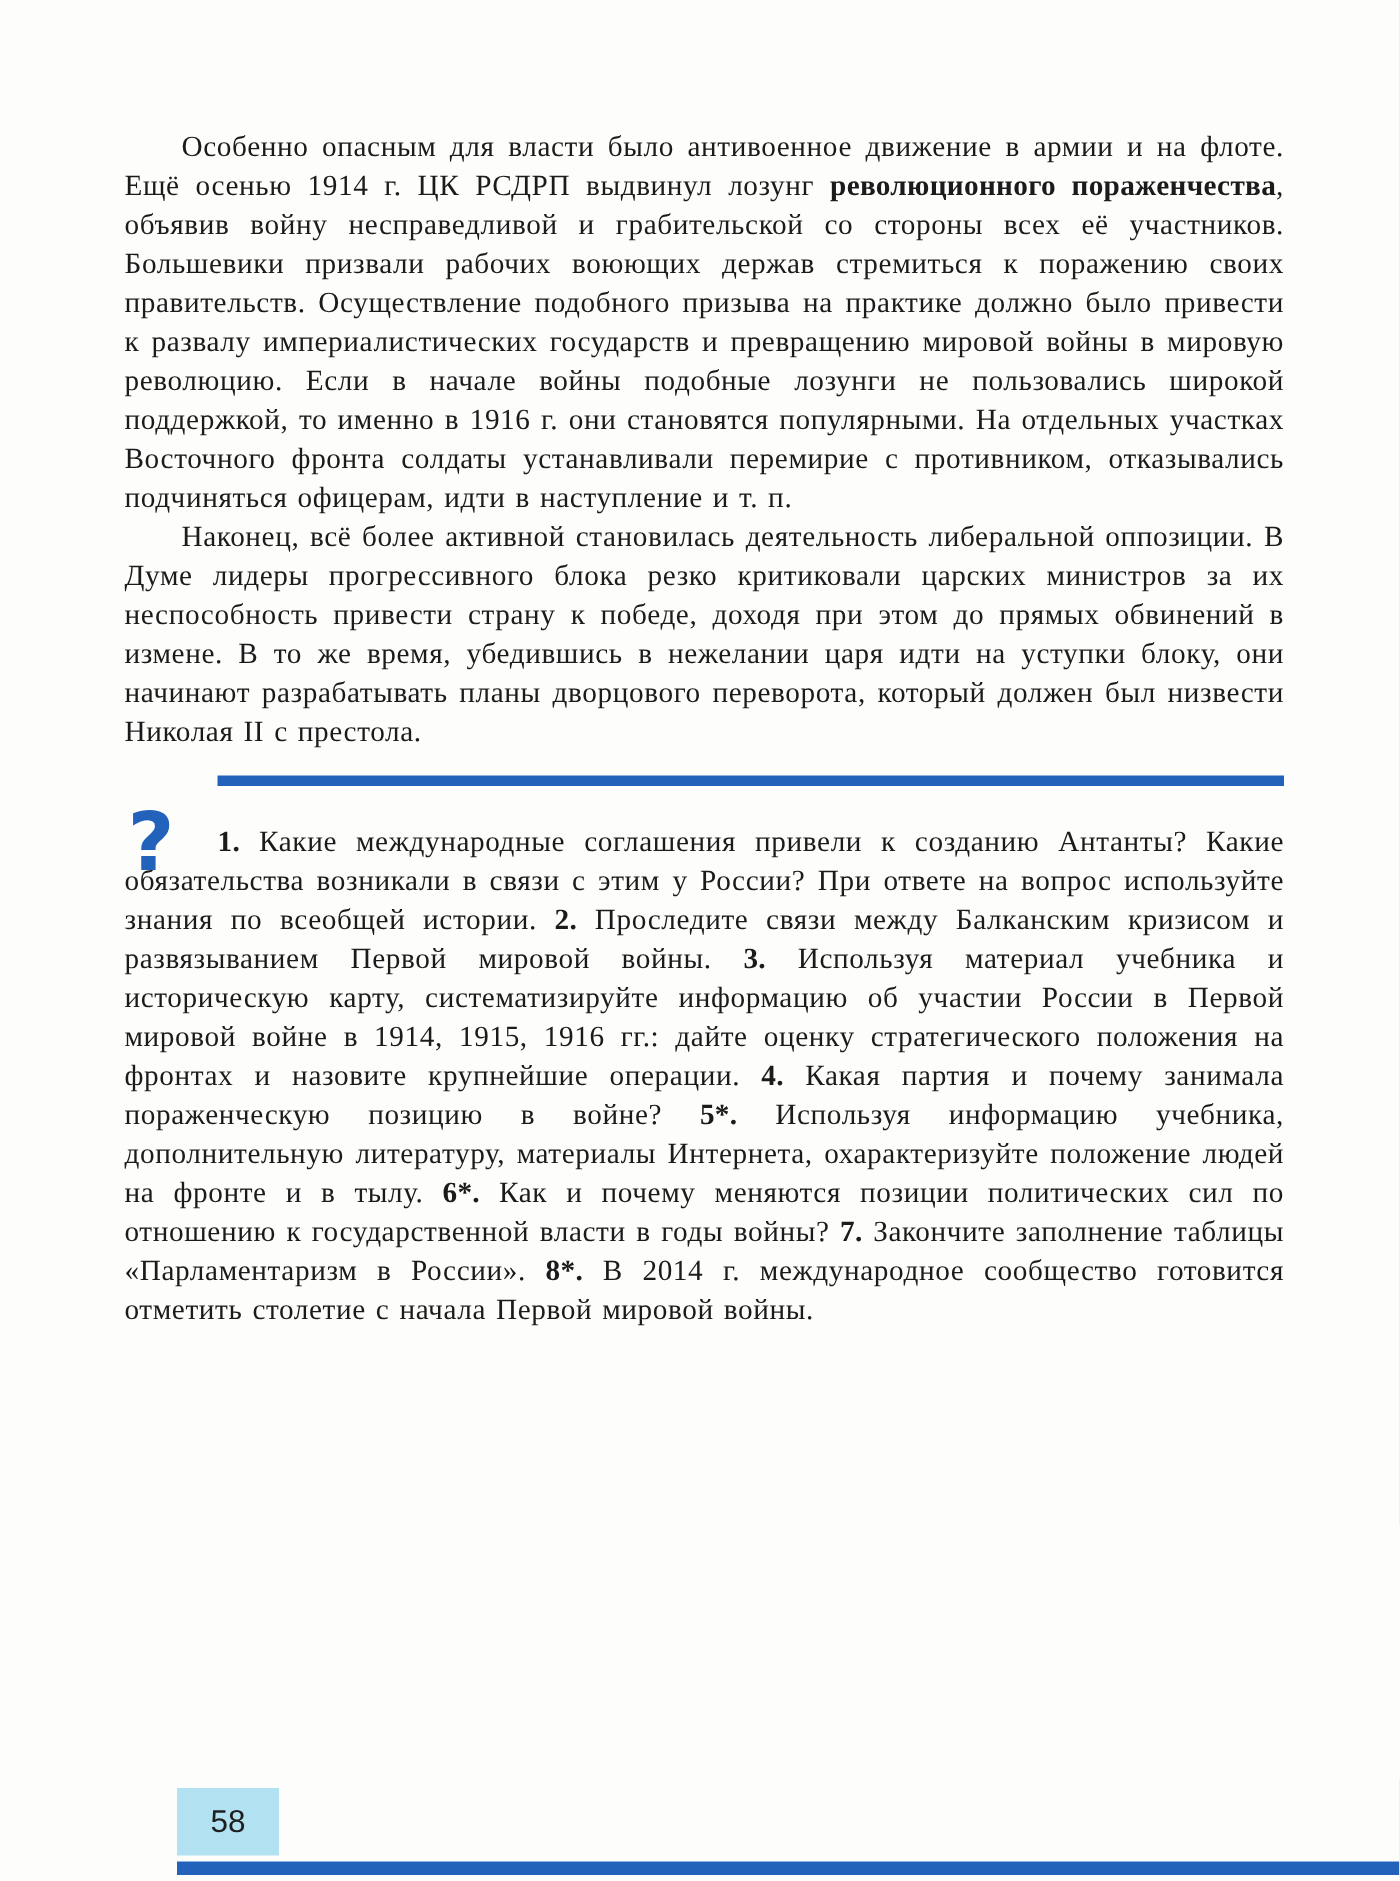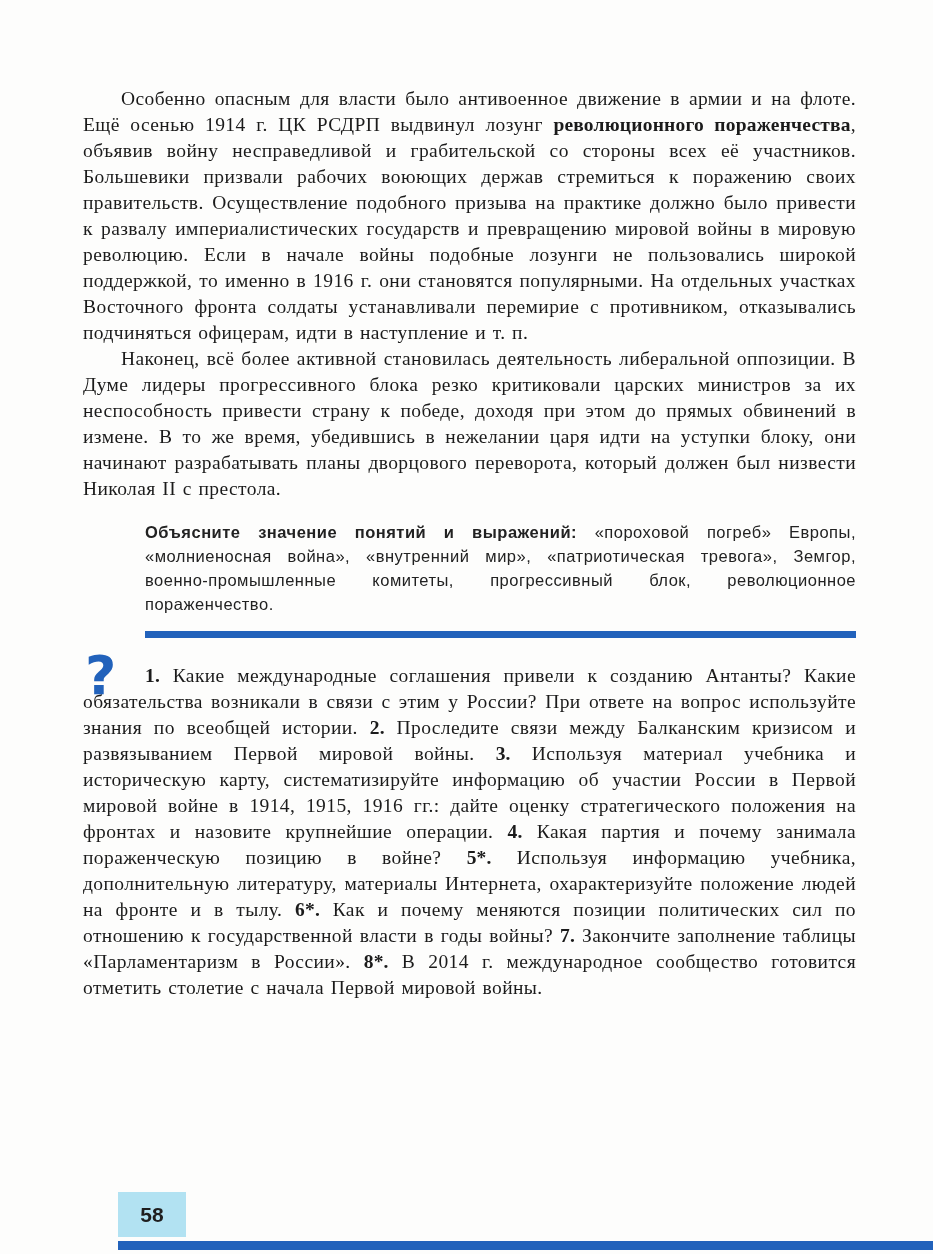--- a/index.html
+++ b/index.html
@@ -77,21 +77,21 @@
     position: absolute;
     left: 118px;
     top: 1192px;
     width: 68px;
     height: 45px;
     background: #b2e2f2;
     display: flex;
     align-items: center;
     justify-content: center;
     font-family: "Liberation Sans", sans-serif;
-    font-weight: 700;
+    font-weight: 400;
     font-size: 21px;
     color: #1e1e1e;
   }
   .bottom-bar {
     position: absolute;
     left: 118px;
     right: 0;
     top: 1241px;
     height: 9px;
     background: #2262bb;
@@ -102,23 +102,20 @@
 
 <div class="page">
 
   <div class="content">
 
 
     <p class="body-par indent"><span>Особенно опасным для власти было антивоенное движение в армии и на флоте. Ещё осенью 1914 г. ЦК РСДРП выдвинул лозунг </span><b>революционного пораженчества</b><span>, объявив войну несправедливой и грабительской со стороны всех её участников. Большевики призвали рабочих воюющих держав стремиться к поражению своих правительств. Осуществление подобного призыва на практике должно было привести к развалу империалистических государств и превращению мировой войны в мировую революцию. Если в начале войны подобные лозунги не пользовались широкой поддержкой, то именно в 1916 г. они становятся популярными. На отдельных участках Восточного фронта солдаты устанавливали перемирие с противником, отказывались подчиняться офицерам, идти в наступление и т. п.</span></p>
 
     <p class="body-par indent"><span>Наконец, всё более активной становилась деятельность либеральной оппозиции. В Думе лидеры прогрессивного блока резко критиковали царских министров за их неспособность привести страну к победе, доходя при этом до прямых обвинений в измене. В то же время, убедившись в нежелании царя идти на уступки блоку, они начинают разрабатывать планы дворцового переворота, который должен был низвести Николая II с престола.</span></p>
 
-    <div class="task-block">
-      <p><b>Объясните значение понятий и выражений:</b><span> «пороховой погреб» Европы, «молниеносная война», «внутренний мир», «патриотическая тревога», Земгор, военно-промышленные комитеты, прогрессивный блок, революционное пораженчество.</span></p>
-    </div>
 
     <div class="blue-rule"></div>
 
     <div class="questions-block">
       <span class="qmark">?</span>
       <p class="body-par"><b>1.</b><span> Какие международные соглашения привели к созданию Антанты? Какие обязательства возникали в связи с этим у России? При ответе на вопрос используйте знания по всеобщей истории. </span><b>2.</b><span> Проследите связи между Балканским кризисом и развязыванием Первой мировой войны. </span><b>3.</b><span> Используя материал учебника и историческую карту, систематизируйте информацию об участии России в Первой мировой войне в 1914, 1915, 1916 гг.: дайте оценку стратегического положения на фронтах и назовите крупнейшие операции. </span><b>4.</b><span> Какая партия и почему занимала пораженческую позицию в войне? </span><b>5*.</b><span> Используя информацию учебника, дополнительную литературу, материалы Интернета, охарактеризуйте положение людей на фронте и в тылу. </span><b>6*.</b><span> Как и почему меняются позиции политических сил по отношению к государственной власти в годы войны? </span><b>7.</b><span> Закончите заполнение таблицы «Парламентаризм в России». </span><b>8*.</b><span> В 2014 г. международное сообщество готовится отметить столетие с начала Первой мировой войны.</span></p>
     </div>
 
   </div>
 

